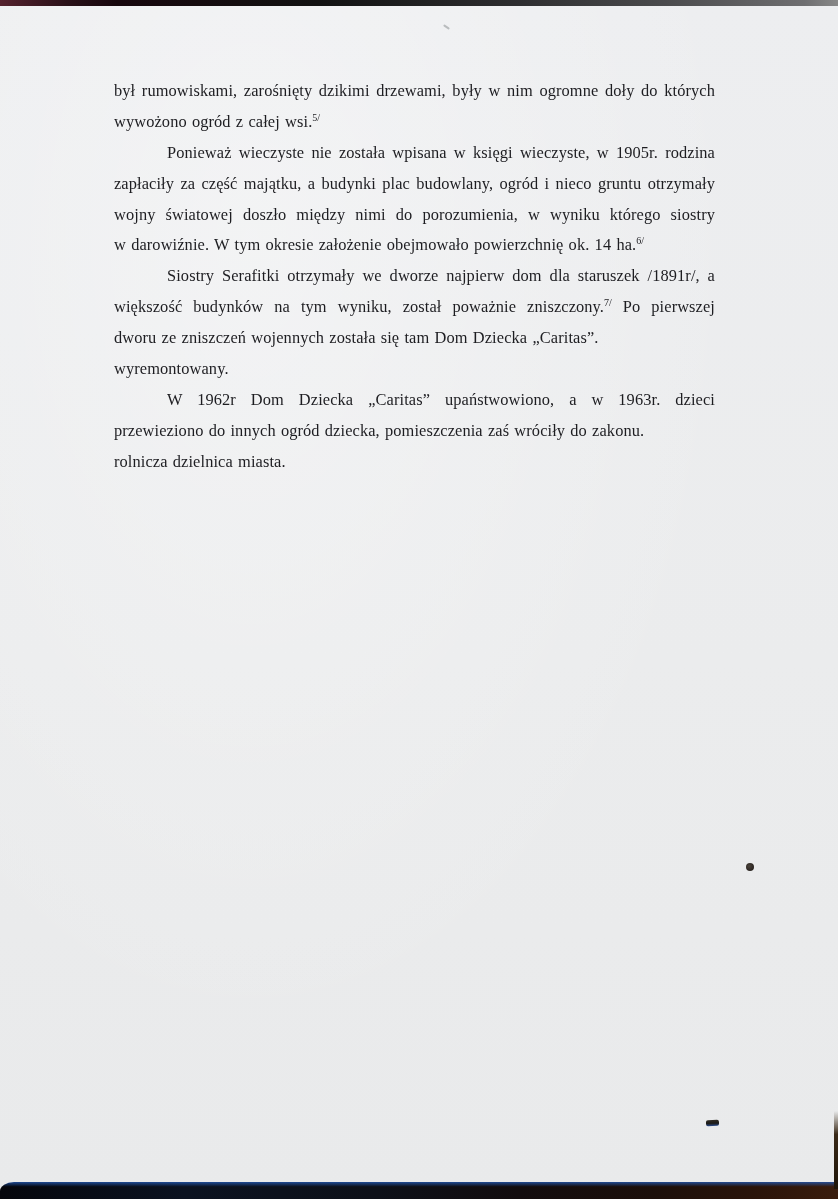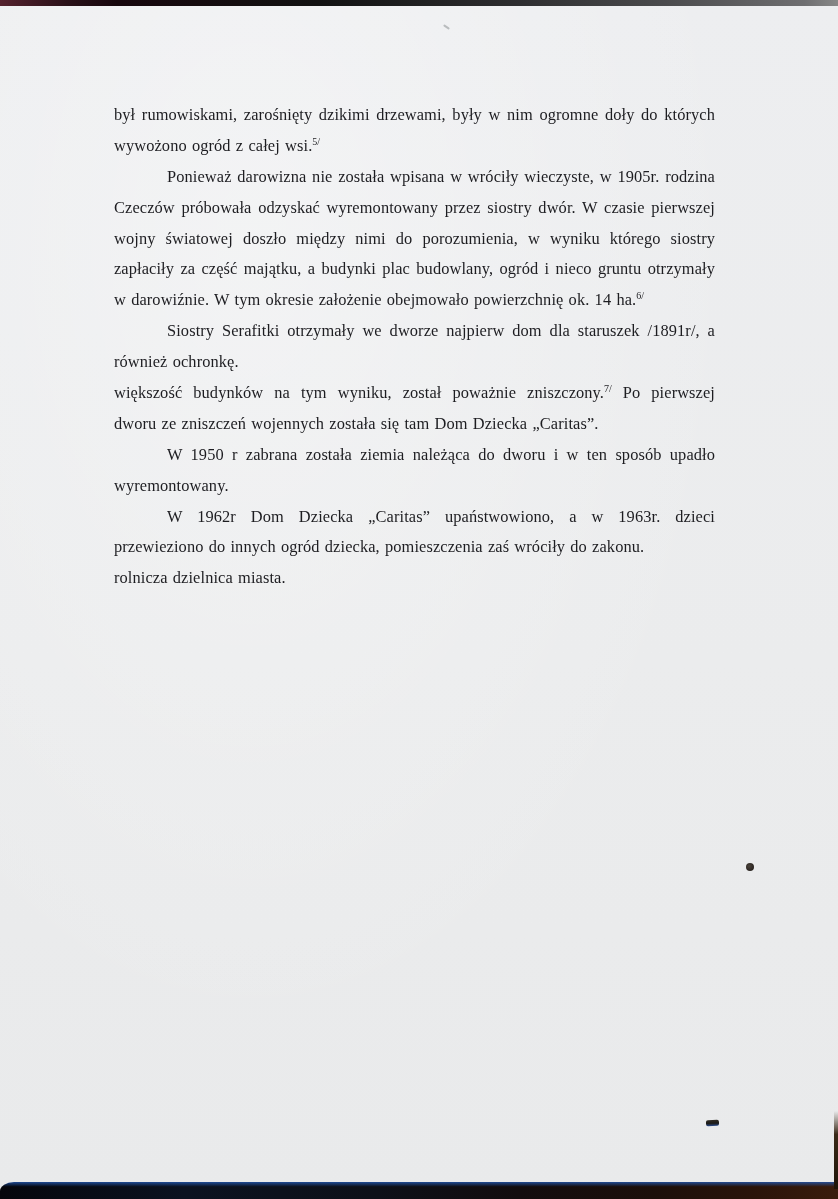--- a/index.html
+++ b/index.html
@@ -31,21 +31,21 @@
       linear-gradient(90deg, #05060c 0%, #0b1220 22%, #0d1018 45%,
         #120c0e 62%, #1c0f0a 78%, #2a140a 90%, #3a1c0c 100%);
   }
   .edge-right-bottom {
     position: absolute; right: 0; bottom: 10px; width: 4px; height: 78px;
     background: linear-gradient(180deg, rgba(60,40,20,0) 0%, #3a2a18 30%, #1e1408 100%);
   }
   
   .text-block {
     position: absolute;
-    left: 114px; top: 100px; width: 601px;
+    left: 114px; top: 76px; width: 601px;
     color: #1d1d21;
     font-size: 16.4px;
     line-height: 30.9px;
     word-spacing: 1px;
     letter-spacing: 0.1px;
   }
   .line {
     white-space: nowrap;
     text-align: justify;
     height: 30.9px;
@@ -85,30 +85,27 @@
 
 <div class="paper"></div>
 <div class="edge-top"></div>
 <div class="edge-bottom"></div>
 <div class="edge-right-bottom"></div>
 <div class="speck"></div>
 
 <div class="text-block">
   <div class="line just"><span>był rumowiskami, zarośnięty dzikimi drzewami, były w nim ogromne doły do których</span></div>
   <div class="line last"><span>wywożono ogród z całej wsi.</span><sup class="fnote">5/</sup></div>
-  <div class="line just ind"><span>Ponieważ darowizna nie została wpisana w wróciły wieczyste, w 1905r. rodzina</span></div>
-  <div class="line just"><span>Czeczów próbowała odzyskać wyremontowany przez siostry dwór. W czasie pierwszej</span></div>
+  <div class="line just ind"><span>Ponieważ wieczyste nie została wpisana w księgi wieczyste, w 1905r. rodzina</span></div>
+  <div class="line just"><span>zapłaciły za część majątku, a budynki plac budowlany, ogród i nieco gruntu otrzymały</span></div>
   <div class="line just"><span>wojny światowej doszło między nimi do porozumienia, w wyniku którego siostry</span></div>
-  <div class="line just"><span>zapłaciły za część majątku, a budynki plac budowlany, ogród i nieco gruntu otrzymały</span></div>
   <div class="line last"><span>w darowiźnie. W tym okresie założenie obejmowało powierzchnię ok. 14 ha.</span><sup class="fnote">6/</sup></div>
   <div class="line just ind"><span>Siostry Serafitki otrzymały we dworze najpierw dom dla staruszek /1891r/, a</span></div>
-  <div class="line last"><span>również ochronkę.</span></div>
   <div class="line just"><span>większość budynków na tym wyniku, został poważnie zniszczony.</span><sup class="fnote">7/</sup><span> Po pierwszej</span></div>
   <div class="line last"><span>dworu ze zniszczeń wojennych została się tam Dom Dziecka „Caritas”.</span></div>
-  <div class="line just ind"><span>W 1950 r zabrana została ziemia należąca do dworu i w ten sposób upadło</span></div>
   <div class="line last"><span>wyremontowany.</span></div>
   <div class="line just ind"><span>W 1962r Dom Dziecka „Caritas” upaństwowiono, a w 1963r. dzieci</span></div>
   <div class="line last"><span>przewieziono do innych ogród dziecka,  pomieszczenia zaś wróciły do zakonu.</span></div>
   <div class="line last"><span>rolnicza dzielnica miasta.</span></div>
 </div>
 
 <div class="ink-dot"></div>
 <div class="pen-mark"></div>
 
 </body></html>

